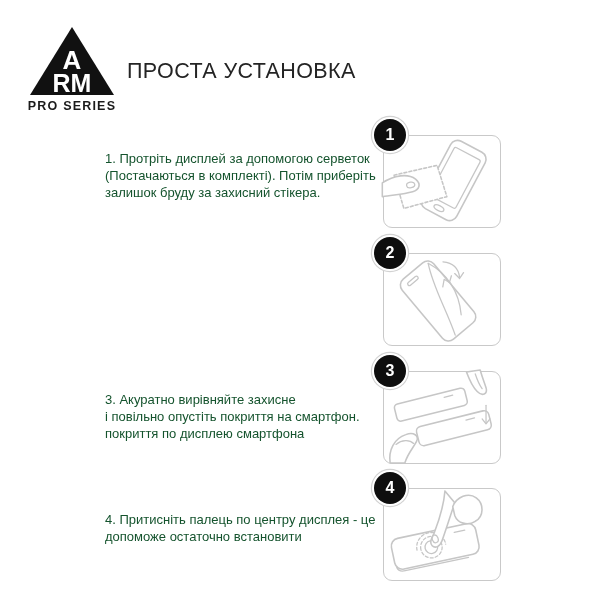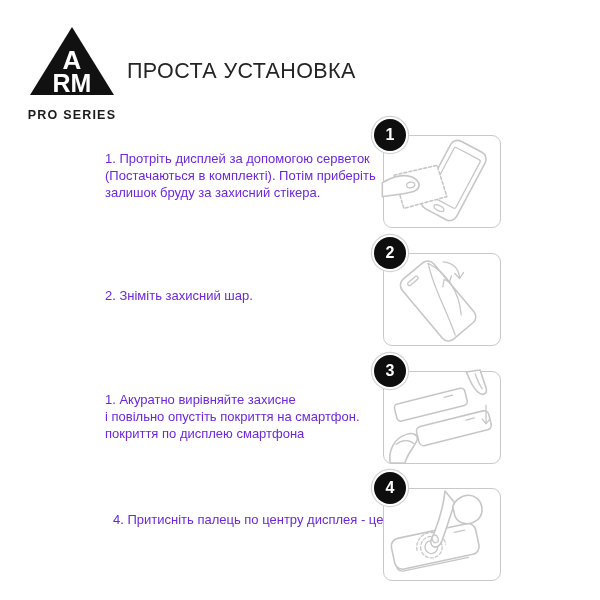--- a/index.html
+++ b/index.html
@@ -5,33 +5,33 @@
   * { margin:0; padding:0; box-sizing:border-box; }
   html,body { background:#ffffff; }
   body { width:600px; height:600px; overflow:hidden;
          font-family:"Liberation Sans","DejaVu Sans",sans-serif; }
 
   .sheet { position:relative; width:600px; height:600px; background:#ffffff; }
 
   
   .logo { position:absolute; left:29px; top:26px; width:86px; }
   .logo svg { display:block; }
-  .logo-sub { width:104px; margin-left:-9px; text-align:center; margin-top:12px;
+  .logo-sub { width:104px; margin-left:-9px; text-align:center; margin-top:3px;
               font-size:12.5px; font-weight:bold; letter-spacing:1.2px;
               color:#1b1b1b; white-space:nowrap; }
 
   
   .title { position:absolute; left:127px; top:59px; font-size:21.5px;
            font-weight:400; letter-spacing:0.4px; color:#242424; white-space:nowrap; }
 
   
   .step-text { position:absolute; left:105px; width:285px; font-size:13px;
-               line-height:17px; color:#6d28d9; }
+               line-height:17px; color:#14532d; }
   .step-text div { white-space:nowrap; }
-  #t1 { top:150px; } #t2 { top:287px; } #t3 { top:391px; } #t4 { top:511px;margin-left:8px; }
+  #t1 { top:150px; } #t2 { top:287px; } #t3 { top:391px; } #t4 { top:511px; }
 
   
   .figure { position:absolute; left:383px; width:118px; height:93px;
             border:1.5px solid #c9c9c9; border-radius:9px; background:#ffffff; }
   #f1 { top:135px; } #f2 { top:253px; } #f3 { top:371px; } #f4 { top:488px; }
   .figure svg { position:absolute; left:0; top:0; width:100%; height:100%; overflow:visible; }
 
   
   .badge { position:absolute; left:-10px; top:-17px; width:32px; height:32px;
            border-radius:50%; background:#0e0e0e; color:#ffffff;
@@ -62,32 +62,30 @@
   </div>
 
   <div class="title">ПРОСТА УСТАНОВКА</div>
 
   <div class="step-text" id="t1">
     <div>1. Протріть дисплей за допомогою серветок</div>
     <div>(Постачаються в комплекті). Потім приберіть</div>
     <div>залишок бруду за захисний стікера.</div>
   </div>
 
-  <div class="step-text" id="t2">
-    <div>2. Зніміть захисний шар.</div>
-  </div>
 
   <div class="step-text" id="t3">
-    <div>1. Акуратно вирівняйте захисне</div>
+    <div>3. Акуратно вирівняйте захисне</div>
     <div>і повільно опустіть покриття на смартфон.</div>
     <div>покриття по дисплею смартфона</div>
   </div>
 
   <div class="step-text" id="t4">
     <div>4. Притисніть палець по центру дисплея - це</div>
+    <div>допоможе остаточно встановити</div>
   </div>
 
   <div class="figure" id="f1">
     <div class="badge">1</div>
     <svg viewBox="0 0 118 93">
       <g class="art" transform="rotate(28 70 45)">
         <rect x="51" y="6" width="40" height="78" rx="8"></rect>
         <rect class="thin" x="56" y="14" width="30" height="56" rx="2"></rect>
         <ellipse class="thin" cx="71" cy="77" rx="5.5" ry="2.6"></ellipse>
       </g>

